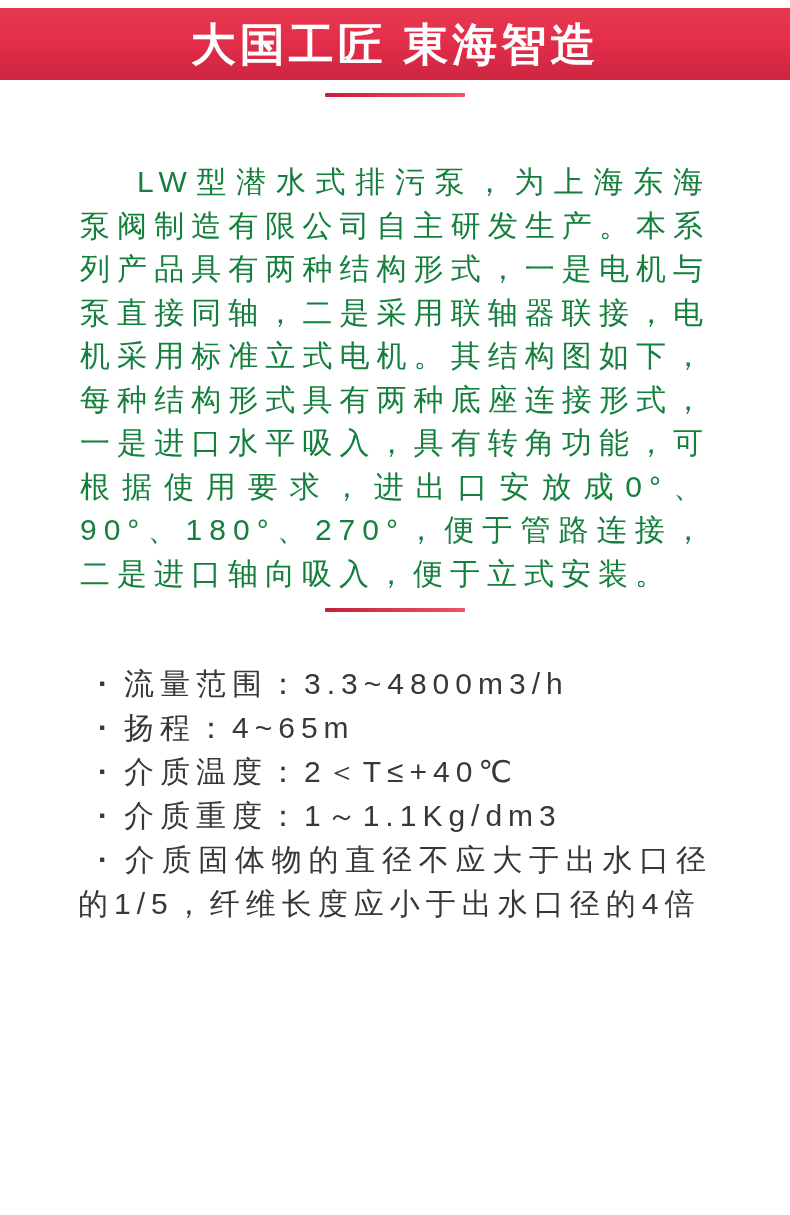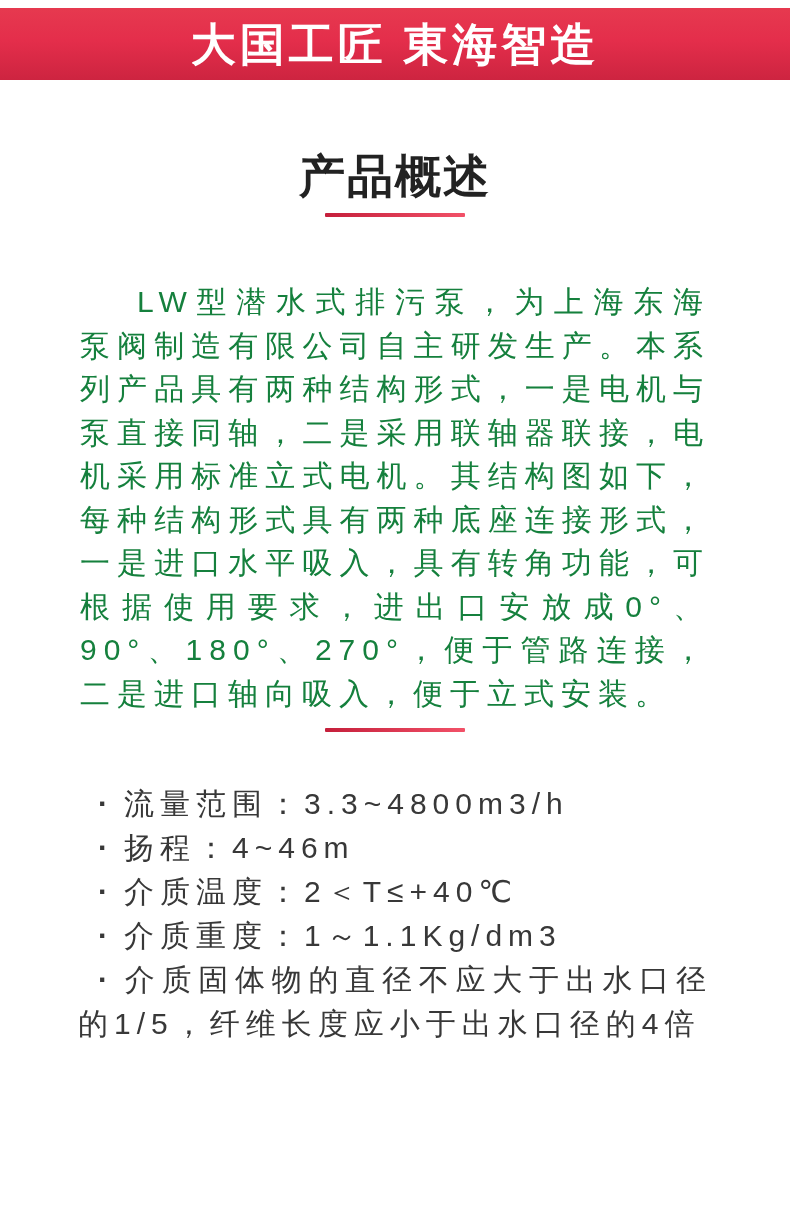--- a/index.html
+++ b/index.html
@@ -93,30 +93,29 @@
 </head>
 <body>
 
 <div class="page">
 
   <header class="banner">
     <span class="banner-title">大国工匠 東海智造</span>
   </header>
 
   <section class="sec-overview">
-    <h2 class="sec-title">产品概述</h2>
     <div class="divider"></div>
     <p class="body-text">LW型潜水式排污泵，为上海东海泵阀制造有限公司自主研发生产。本系列产品具有两种结构形式，一是电机与泵直接同轴，二是采用联轴器联接，电机采用标准立式电机。其结构图如下，每种结构形式具有两种底座连接形式，一是进口水平吸入，具有转角功能，可根据使用要求，进出口安放成0°、90°、180°、270°，便于管路连接，二是进口轴向吸入，便于立式安装。</p>
   </section>
 
   <section class="sec-working">
     <div class="divider"></div>
 
     <ul class="spec-list">
       <li class="spec-item"><span class="spec-bullet">·</span><span>流量范围：3.3~4800m3/h</span></li>
-      <li class="spec-item"><span class="spec-bullet">·</span><span>扬程：4~46m</span></li>
+      <li class="spec-item"><span class="spec-bullet">·</span><span>扬程：4~65m</span></li>
       <li class="spec-item"><span class="spec-bullet">·</span><span>介质温度：2＜T≤+40℃</span></li>
       <li class="spec-item"><span class="spec-bullet">·</span><span>介质重度：1～1.1Kg/dm3</span></li>
       <li class="spec-item"><span class="spec-bullet">·</span><span>介质固体物的直径不应大于出水口径的1/5，纤维长度应小于出水口径的4倍</span></li>
     </ul>
   </section>
 
 </div>
 
 </body></html>

